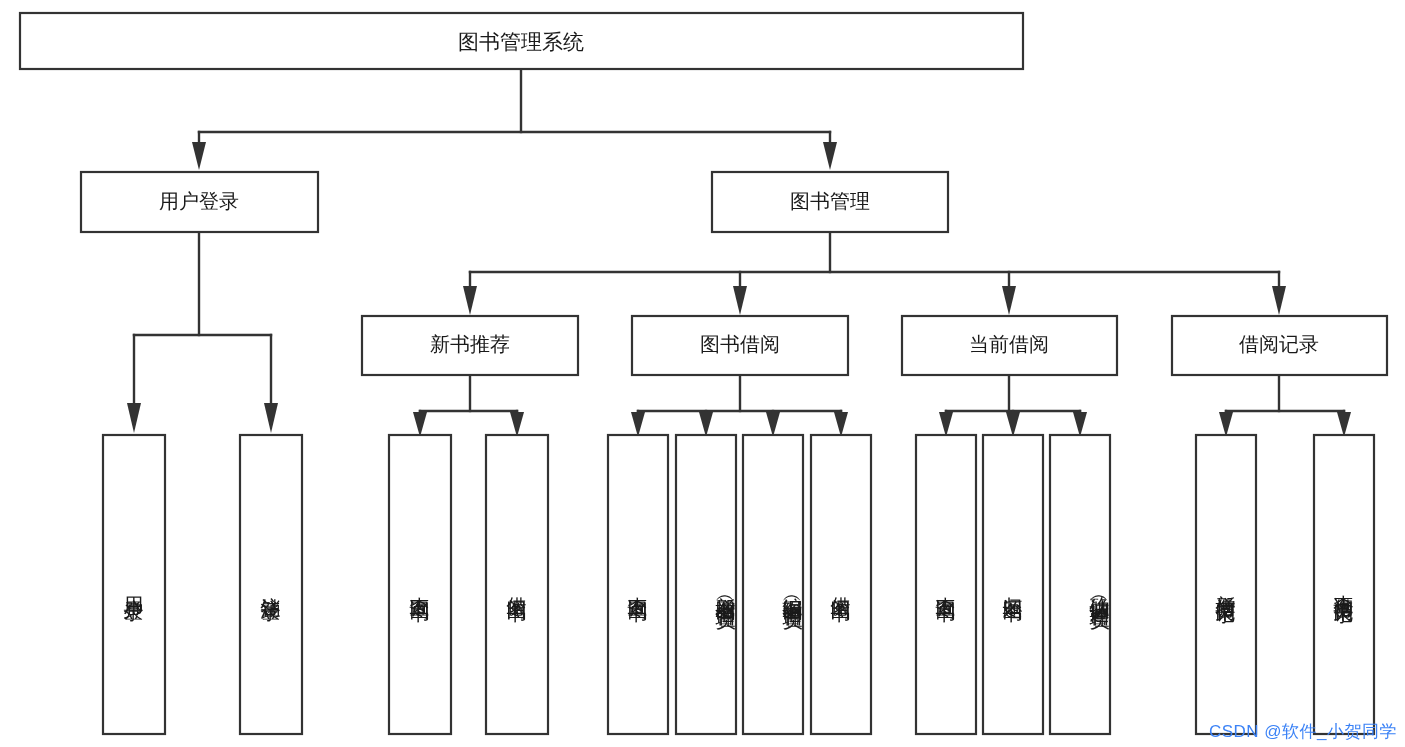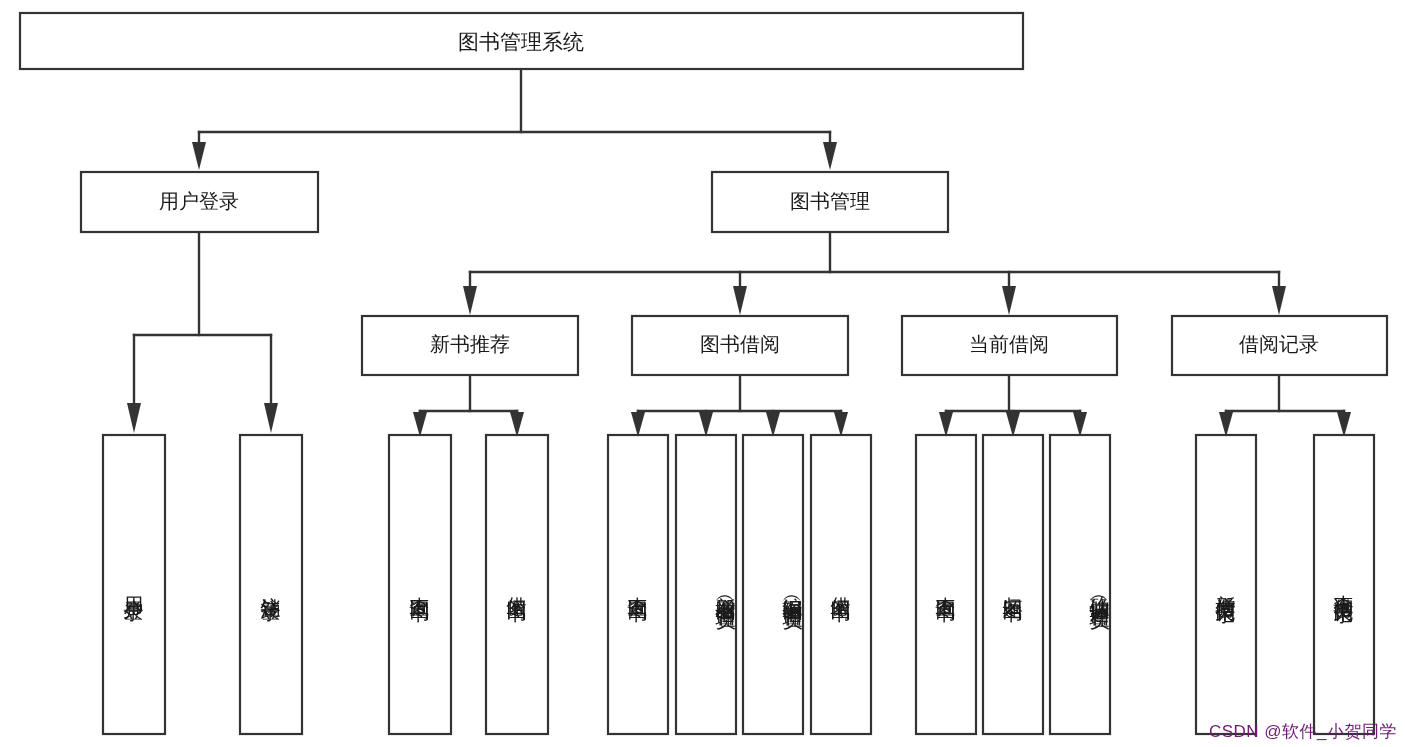--- a/index.html
+++ b/index.html
@@ -72,21 +72,21 @@
     white-space: nowrap;
     box-sizing: border-box;
     pointer-events: none;
   }
   .watermark {
     position: absolute;
     right: 8px;
     bottom: 4px;
     font-family: "Liberation Sans", "DejaVu Sans", sans-serif;
     font-size: 17px;
-    color: #701a75;
+    color: #3b82f6;
     white-space: nowrap;
     letter-spacing: 0.5px;
   }
 </style>
 </head>
 <body>
 
 <div id="diagram-root">
 
   <svg class="diagram-svg" viewBox="0 0 1405 747">

